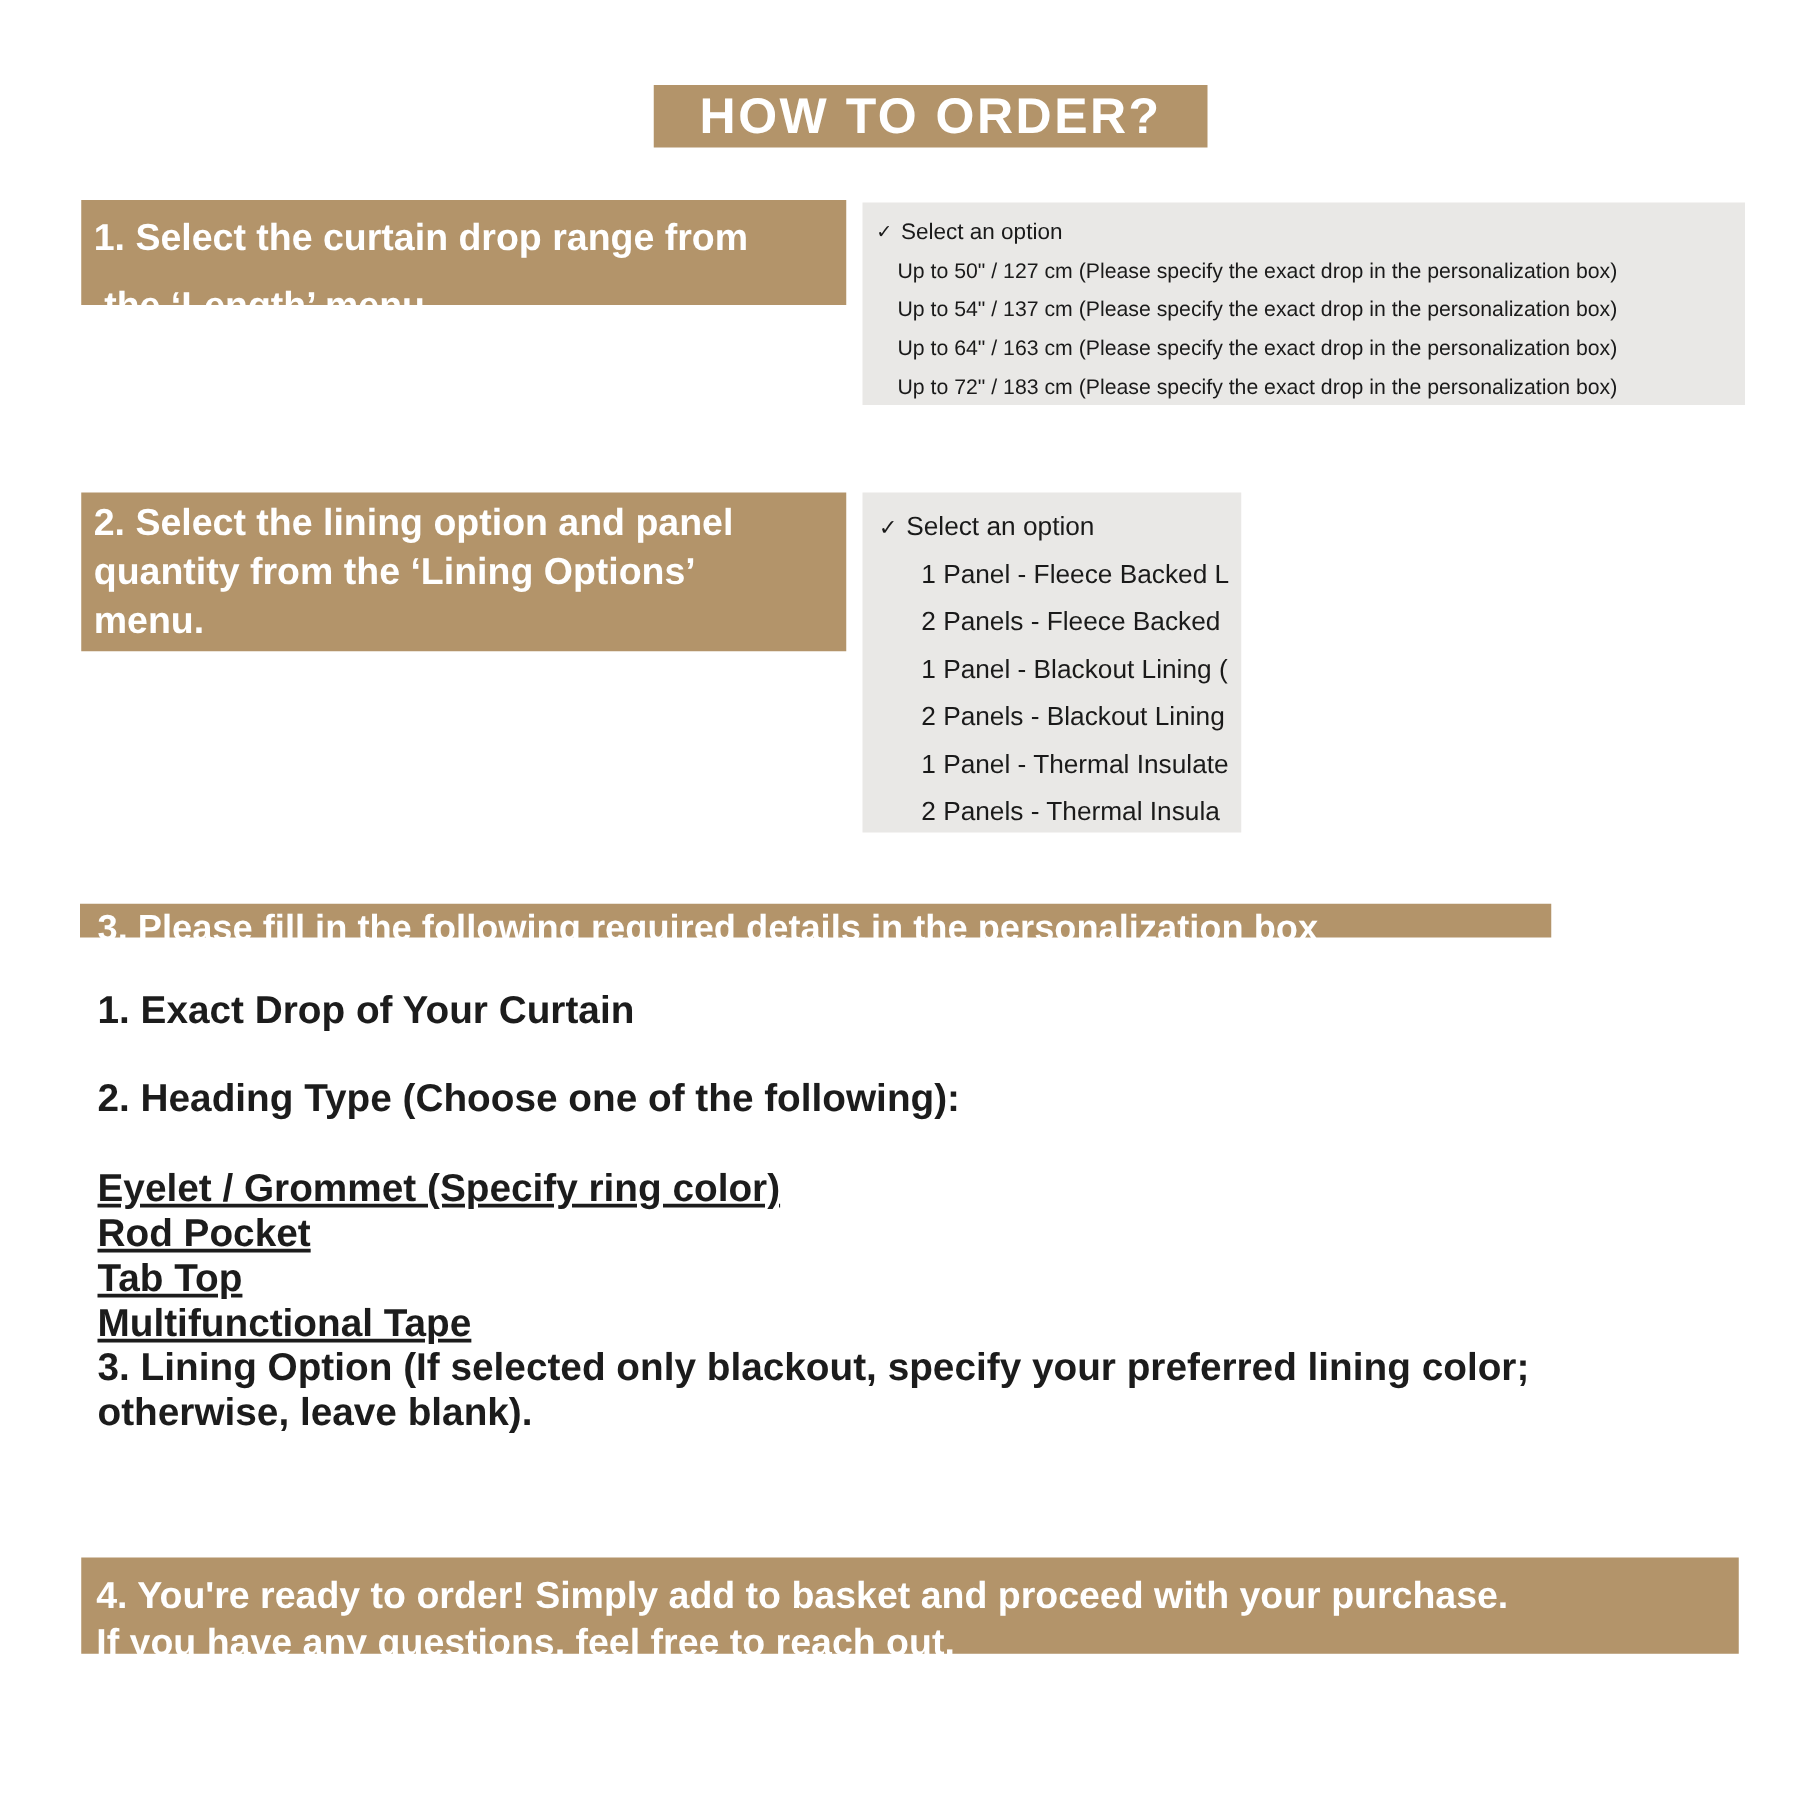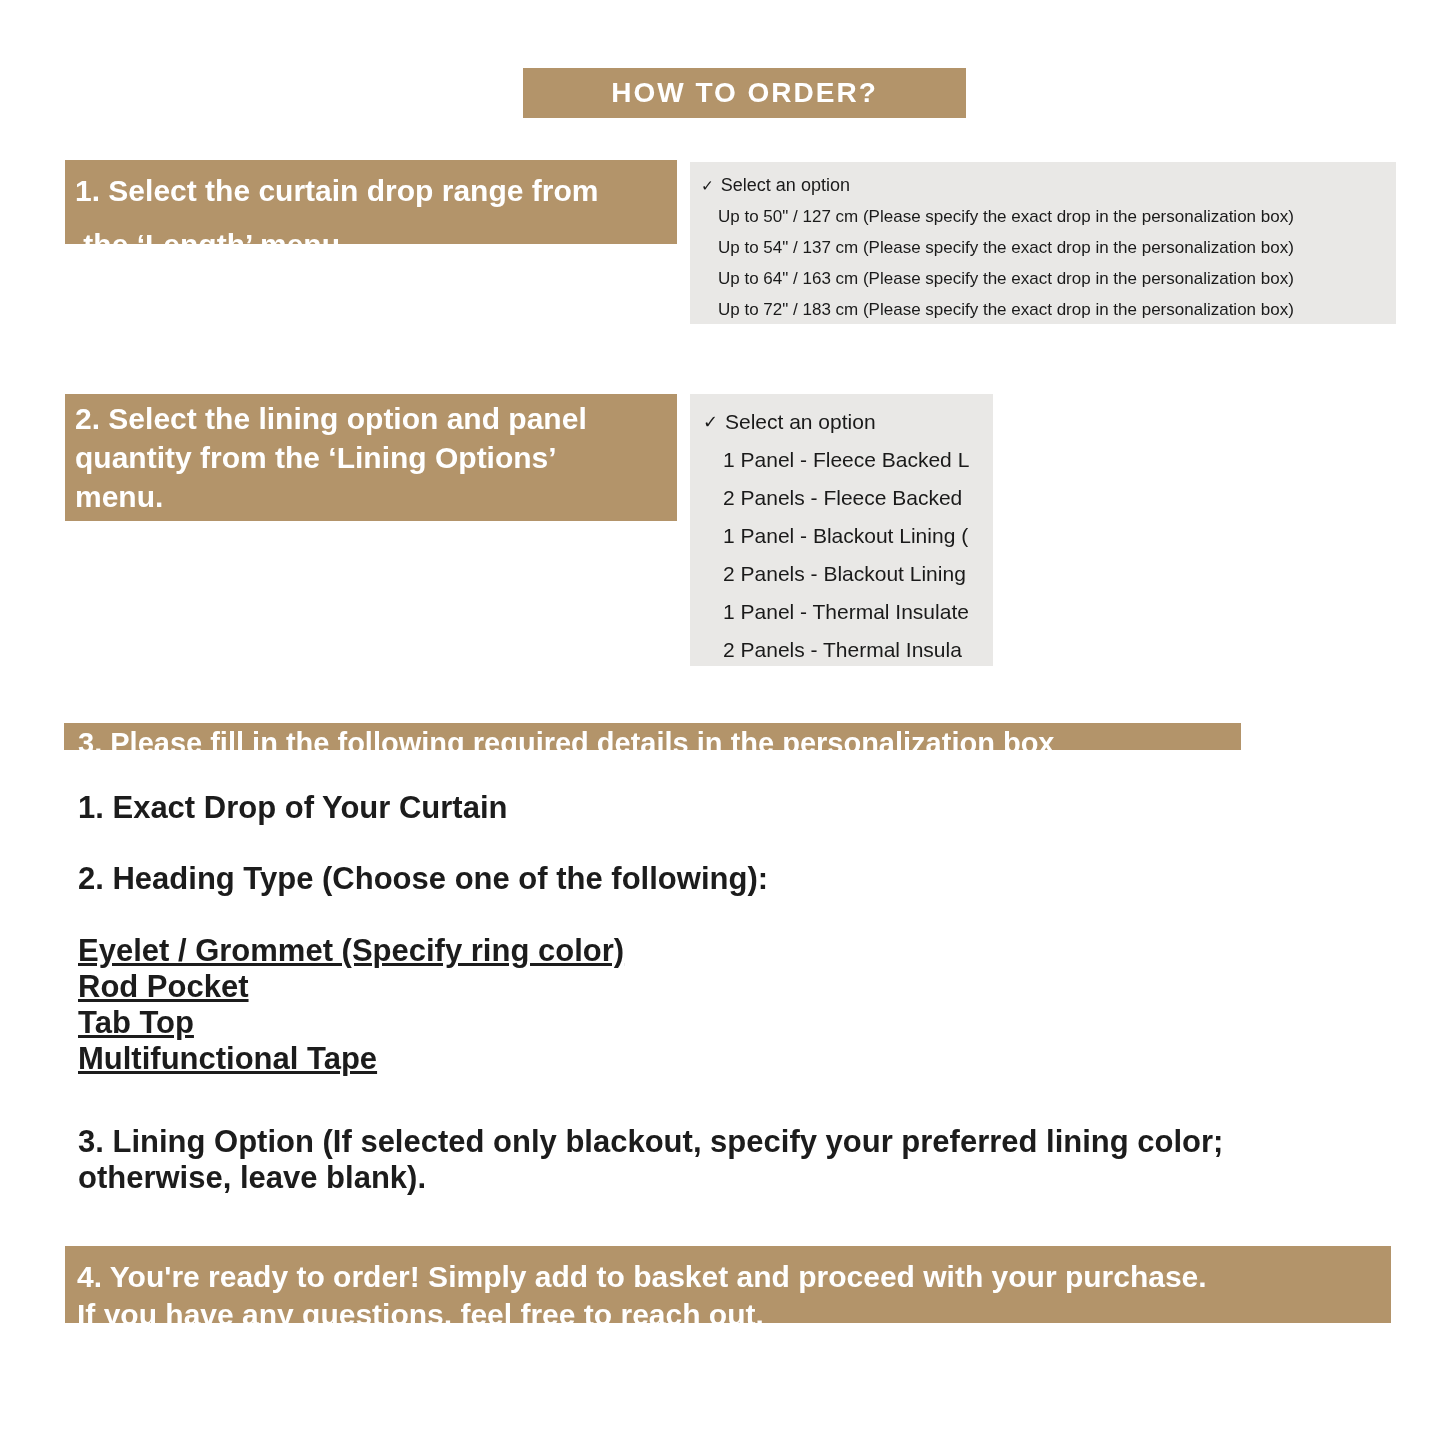--- a/index.html
+++ b/index.html
@@ -14,21 +14,21 @@
   .tan-bar {
     position: absolute;
     background: #b3946a;
     color: #ffffff;
     font-weight: bold;
     box-sizing: border-box;
     white-space: pre-wrap;
   }
   .title-bar {
     left: 523px; top: 68px; width: 443px; height: 50px;
-    font-size: 28px; line-height: 50px;
+    font-size: 40px; line-height: 50px;
     text-align: center; letter-spacing: 2px;
   }
   .step1-bar {
     left: 65px; top: 160px; width: 612px; height: 84px;
     font-size: 30px; line-height: 54px;
     padding: 4px 6px 4px 10px;
   }
   .step2-bar {
     left: 65px; top: 394px; width: 612px; height: 127px;
     font-size: 30px; line-height: 39px;
@@ -68,38 +68,38 @@
     white-space: nowrap;
     overflow: hidden;
   }
   .dd-row.selected {
     display: flex;
     align-items: center;
   }
   .dd-length .dd-row.selected { padding-left: 11px; font-size: 18px; }
   .dd-length .dd-row.option   { padding-left: 28px; }
   .dd-lining .dd-row.selected { padding-left: 13px; }
-  .dd-lining .dd-row.option   { padding-left: 33px; }
+  .dd-lining .dd-row.option   { padding-left: 47px; }
   .check {
     font-size: 0.85em;
     margin-right: 7px;
   }
   .body-text {
     position: absolute;
     left: 78px;
     color: #1c1c1c;
     font-weight: bold;
     font-size: 31px;
     line-height: 36px;
     white-space: pre-wrap;
   }
   .d1 { top: 790px; }
   .d2 { top: 861px; }
   .types { top: 933px; text-decoration: underline; }
-  .d3 { top: 1124px; }
+  .d3 { top: 1076px; }
 </style>
 </head>
 <body>
 
 <div class="canvas">
 
   <div class="tan-bar title-bar">HOW TO ORDER?</div>
 
   <div class="tan-bar step1-bar">1. Select the curtain drop range from
  the ‘Length’ menu.</div>

